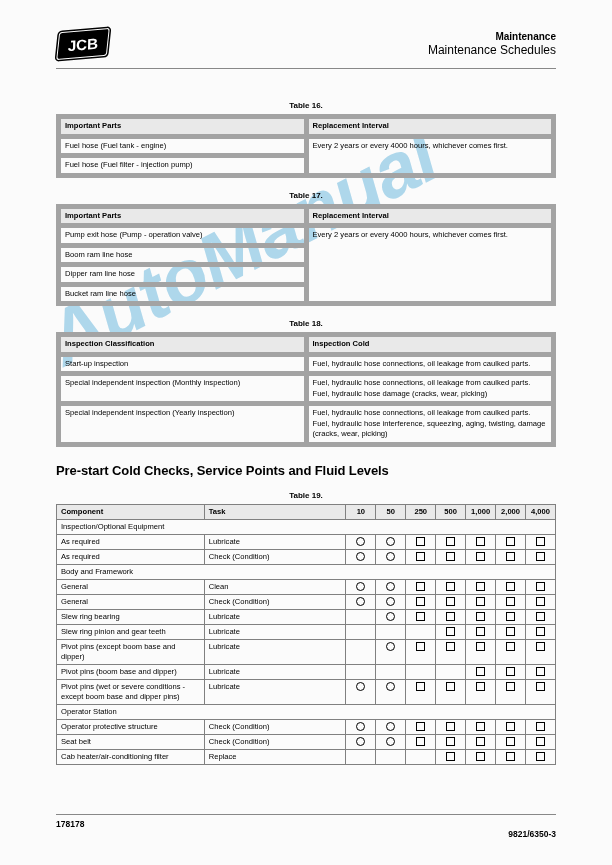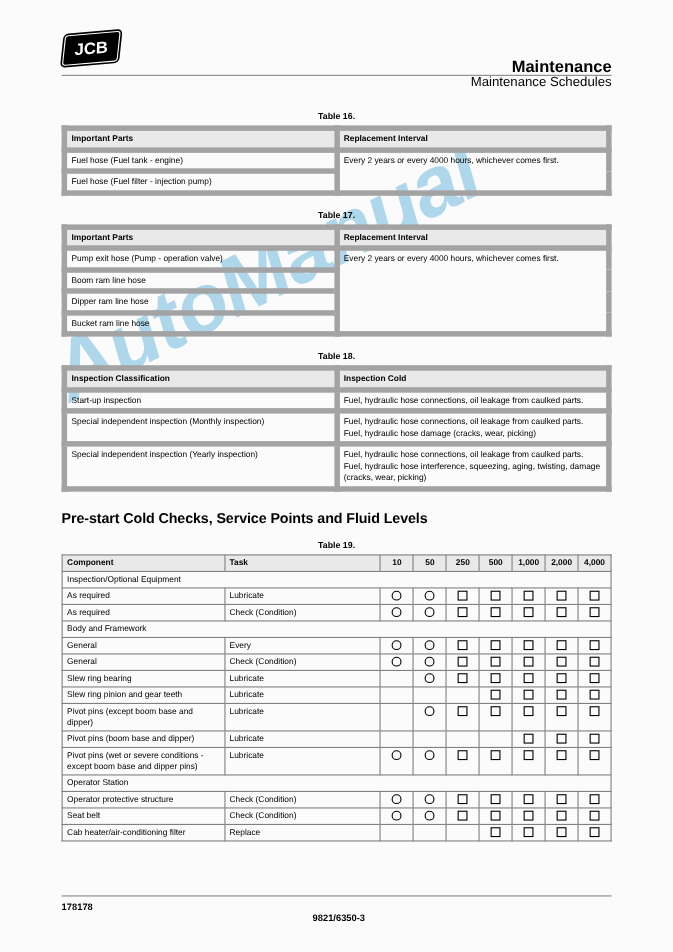--- a/index.html
+++ b/index.html
@@ -73,24 +73,23 @@
     letter-spacing: 0px;
     transform: skewX(5deg);
   }
   .header-titles {
     position: absolute;
     right: 0;
     top: 2px;
     text-align: right;
   }
   .header-title {
-    font-size: 15px;
+    font-size: 10px;
     font-weight: bold;
     line-height: 13px;
-    margin-top: 24px;
   }
   .header-sub {
     font-size: 12px;
     font-weight: normal;
     line-height: 14px;
   }
   .header-rule {
     position: absolute;
     left: 0;
     right: 0;
@@ -205,21 +204,21 @@
     display: flex;
     justify-content: flex-start;
     align-items: baseline;
     font-size: 8.5px;
     font-weight: bold;
   }
   .footer-center {
     position: absolute;
     left: 4px;
     right: 0;
-    text-align: center;
+    text-align: right;
     font-size: 8.5px;
     font-weight: bold;
     pointer-events: none;
   }
   .footer-wrap { position: relative; }
 </style>
 </head>
 <body>
 
 <div class="page">
@@ -375,21 +374,21 @@
             <td class="num"><span class="mark-square"></span></td>
             <td class="num"><span class="mark-square"></span></td>
             <td class="num"><span class="mark-square"></span></td>
             <td class="num"><span class="mark-square"></span></td>
           </tr>
           <tr>
             <td colspan="9">Body and Framework</td>
           </tr>
           <tr>
             <td>General</td>
-            <td>Every</td>
+            <td>Clean</td>
             <td class="num"><span class="mark-circle"></span></td>
             <td class="num"><span class="mark-circle"></span></td>
             <td class="num"><span class="mark-square"></span></td>
             <td class="num"><span class="mark-square"></span></td>
             <td class="num"><span class="mark-square"></span></td>
             <td class="num"><span class="mark-square"></span></td>
             <td class="num"><span class="mark-square"></span></td>
           </tr>
           <tr>
             <td>General</td>

